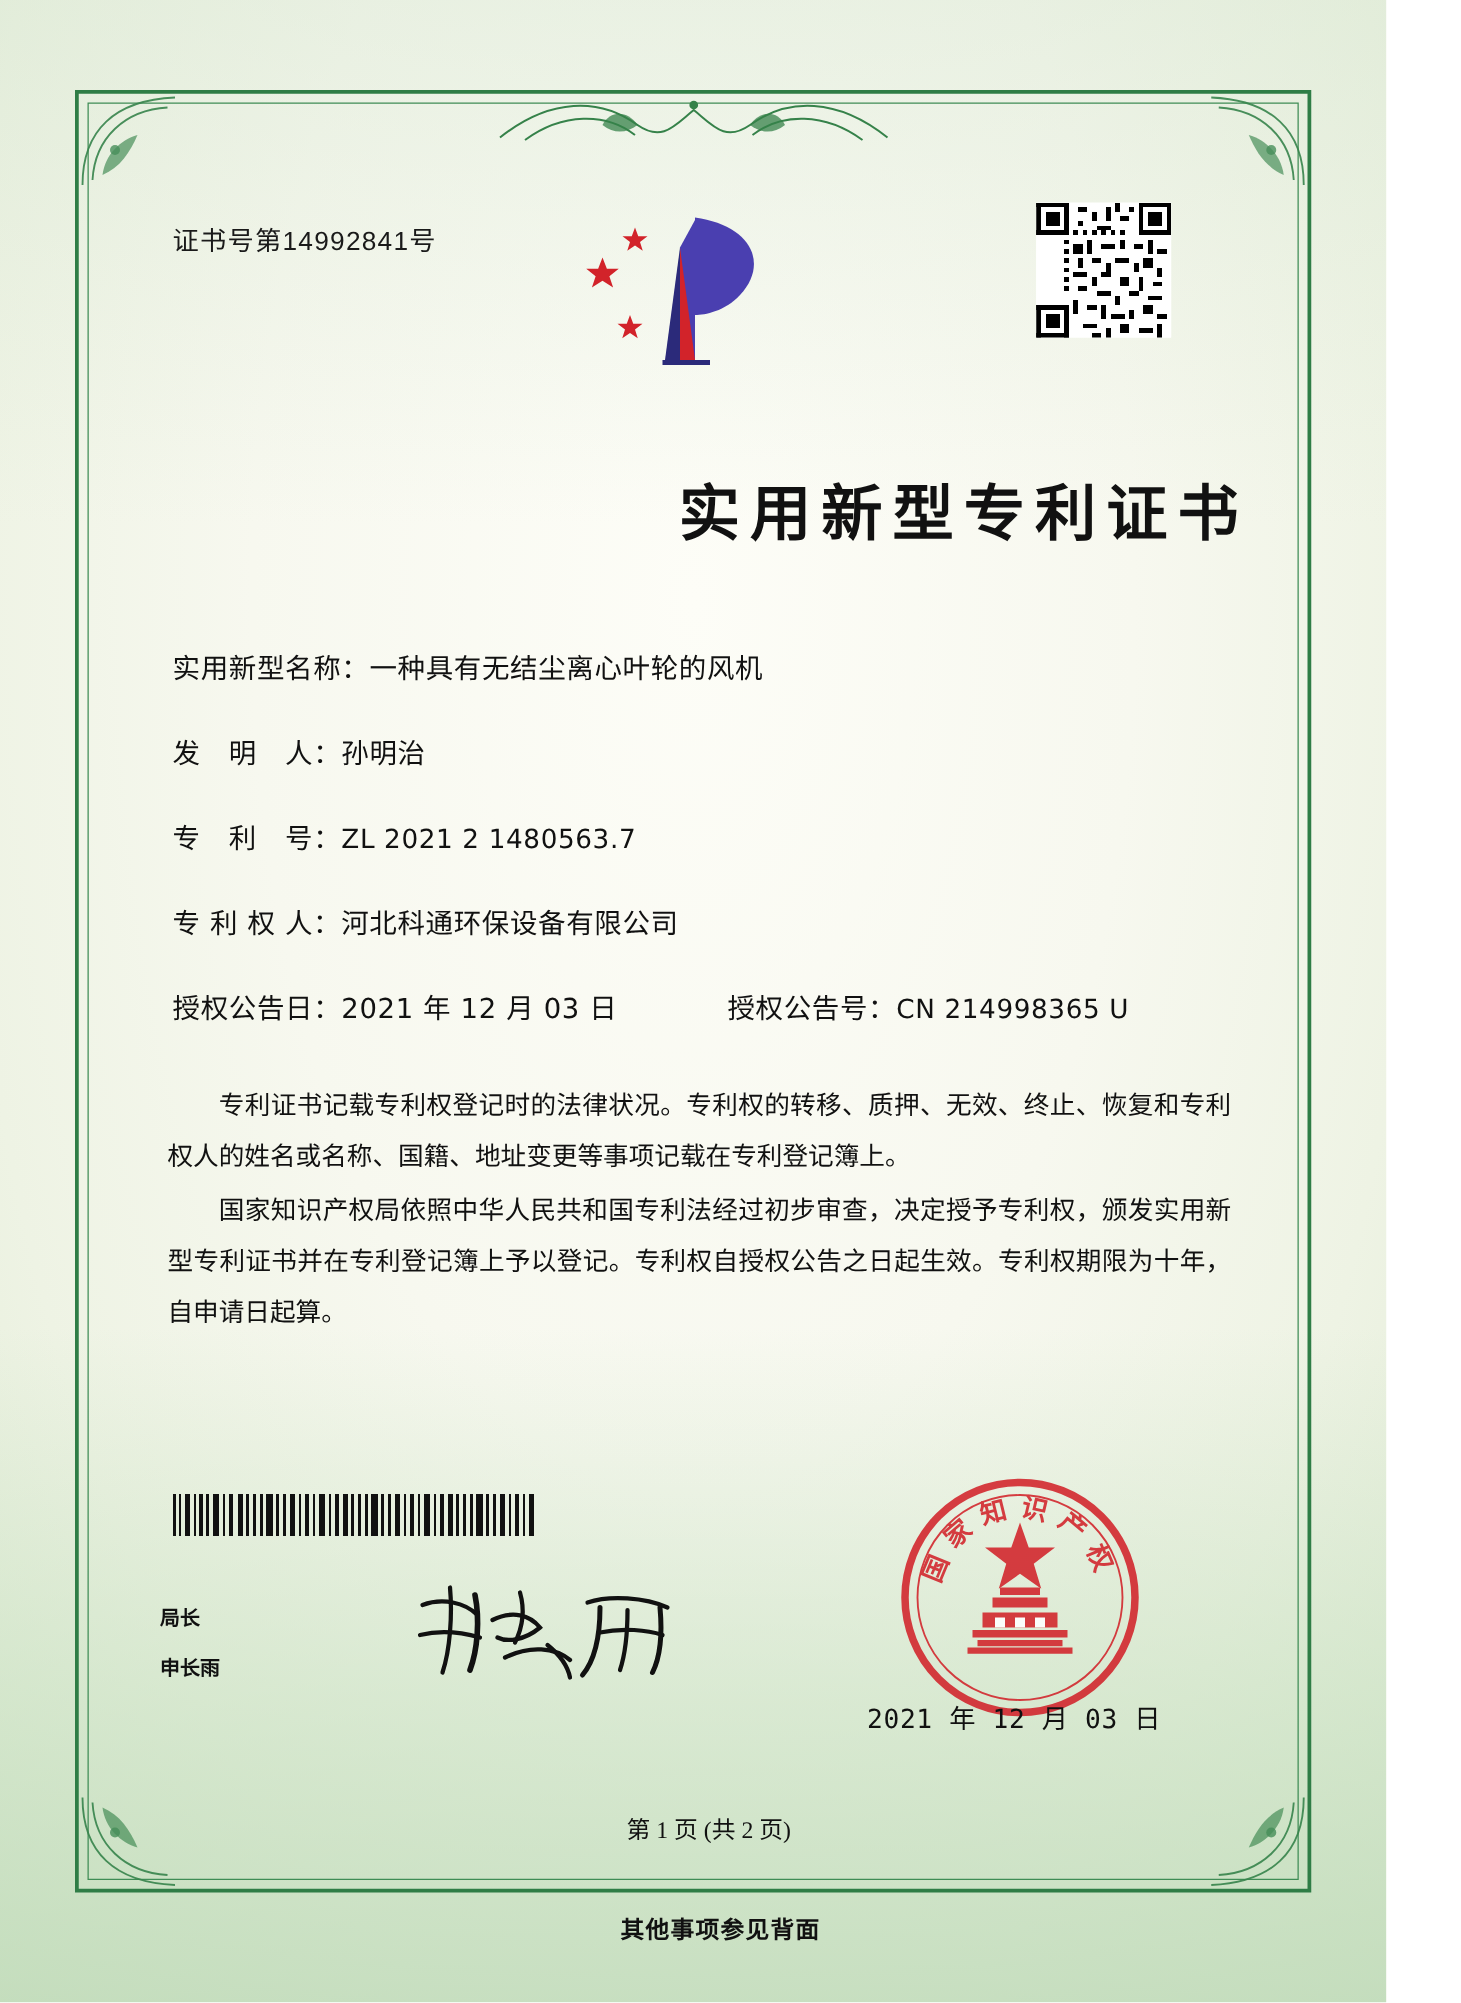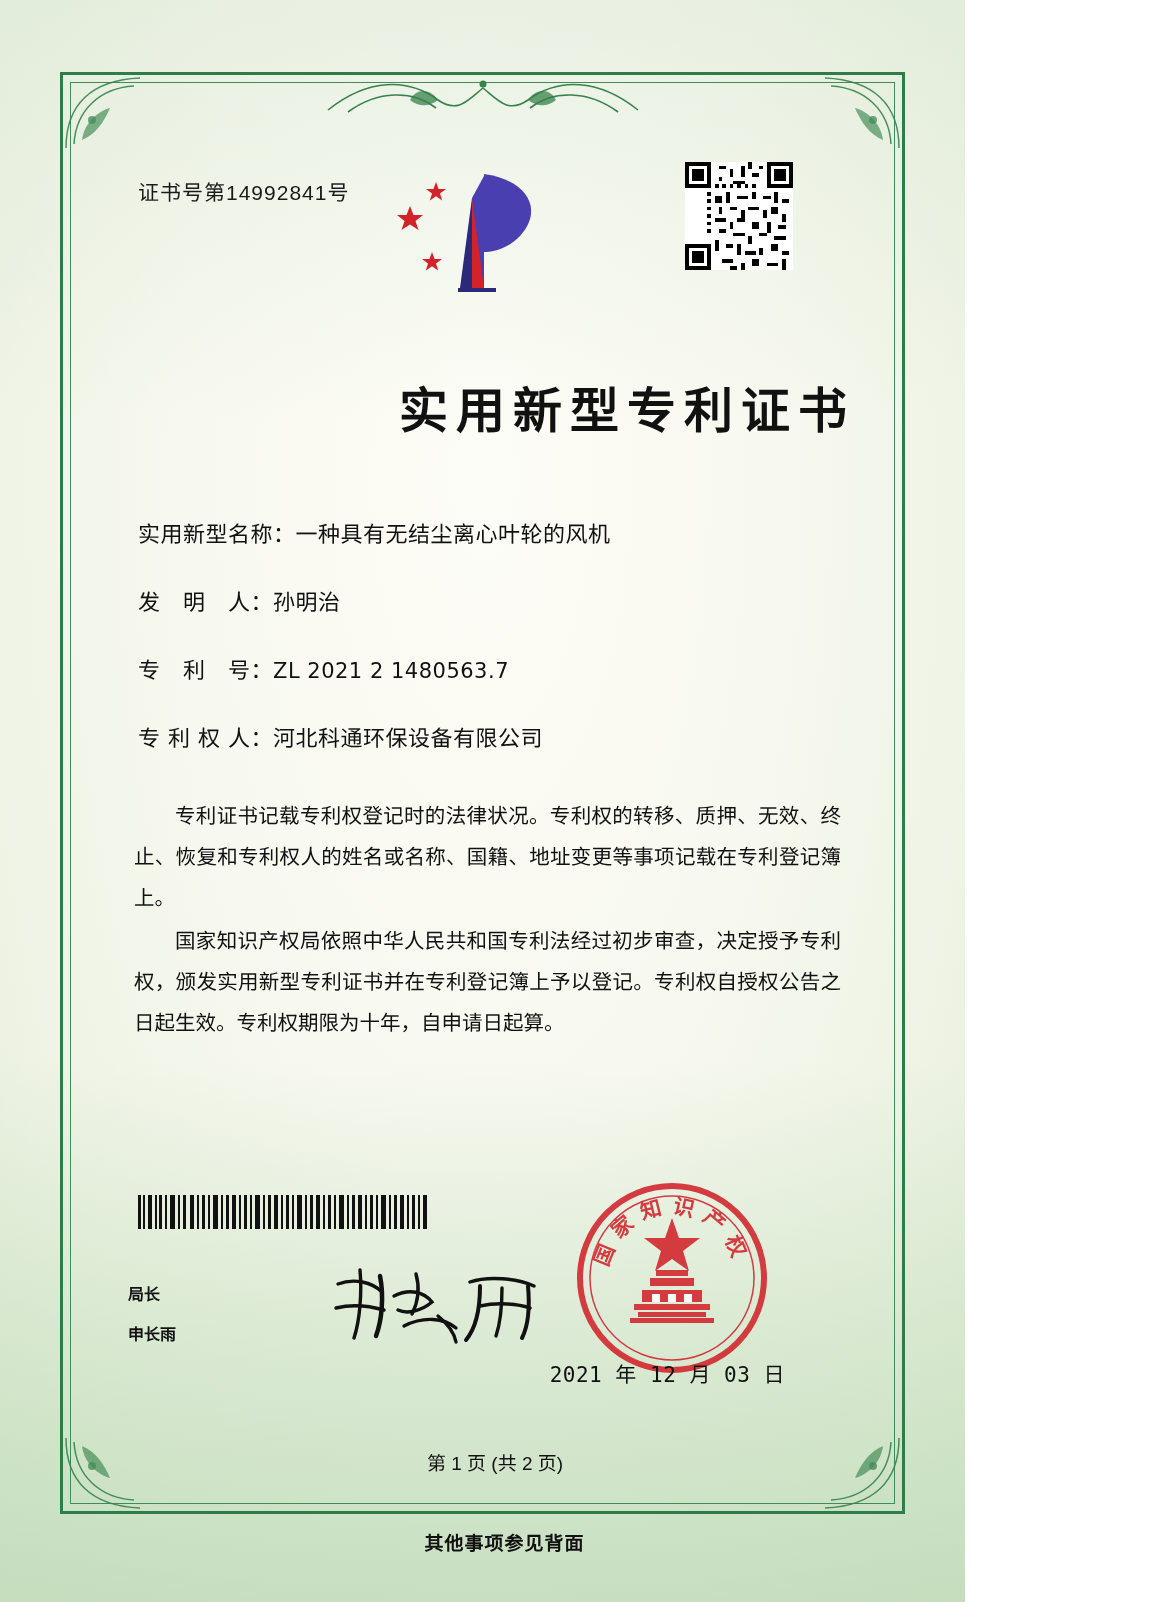--- a/index.html
+++ b/index.html
@@ -5,21 +5,21 @@
 <style>
   html,body{margin:0;padding:0;}
   body{
     width:1169px;height:1602px;
     background:#ffffff;
     font-family:"Liberation Serif", serif;
     overflow:hidden;
   }
   .page{
     position:relative;
-    width:965px;height:1602px;
+    width:1109px;height:1602px;
     background:
       radial-gradient(ellipse at 50% 30%, #fdfdf7 0%, #f7f8ef 45%, #eef3e4 75%, #e3edd8 100%);
     box-sizing:border-box;
     overflow:hidden;
   }
   
   .wash{
     position:absolute;left:0;right:0;bottom:0;height:540px;
     background:linear-gradient(to bottom, rgba(200,225,195,0) 0%, rgba(196,223,190,0.55) 55%, rgba(186,216,180,0.75) 100%);
     pointer-events:none;
@@ -135,21 +135,21 @@
   .seal svg{width:100%;height:100%;display:block;}
   .seal-date{
     position:absolute;right:180px;top:1358px;
     font-family:"DejaVu Sans Mono", monospace;
     font-size:21px;color:#111;letter-spacing:0.5px;
   }
 
   .pagenum{
     position:absolute;left:0;right:0;top:1448px;
     text-align:center;
-    font-family:Liberation Sans, sans-serif;
+    font-family:Liberation Serif, serif;
     font-size:19px;color:#111;padding-left:25px;
   }
   .footnote{
     position:absolute;left:0;right:0;top:1528px;
     text-align:center;
     font-family:"DejaVu Sans", sans-serif;
     font-weight:bold;
     font-size:19px;color:#111;letter-spacing:1px;margin-left:44px;
   }
 </style>
@@ -324,20 +324,28 @@
       <div class="field">
         <span class="lbl">发　明　人：</span><span class="val">孙明治</span>
       </div>
       <div class="field">
         <span class="lbl">专　利　号：</span><span class="val mono">ZL 2021 2 1480563.7</span>
       </div>
       <div class="field">
         <span class="lbl">专 利 权 人：</span><span class="val">河北科通环保设备有限公司</span>
       </div>
 
+      <div class="field row2">
+        <span>
+          <span class="lbl">授权公告日：</span><span class="val">2021 年 12 月 03 日</span>
+        </span>
+        <span>
+          <span class="lbl">授权公告号：</span><span class="val mono">CN 214998365 U</span>
+        </span>
+      </div>
     </div>
 
     <div class="para">
       <p>专利证书记载专利权登记时的法律状况。专利权的转移、质押、无效、终止、恢复和专利权人的姓名或名称、国籍、地址变更等事项记载在专利登记簿上。</p>
       <p>国家知识产权局依照中华人民共和国专利法经过初步审查，决定授予专利权，颁发实用新型专利证书并在专利登记簿上予以登记。专利权自授权公告之日起生效。专利权期限为十年，自申请日起算。</p>
     </div>
   </div>
 
   <div class="barcode">
     <svg viewBox="0 0 290 34" shape-rendering="crispEdges">

